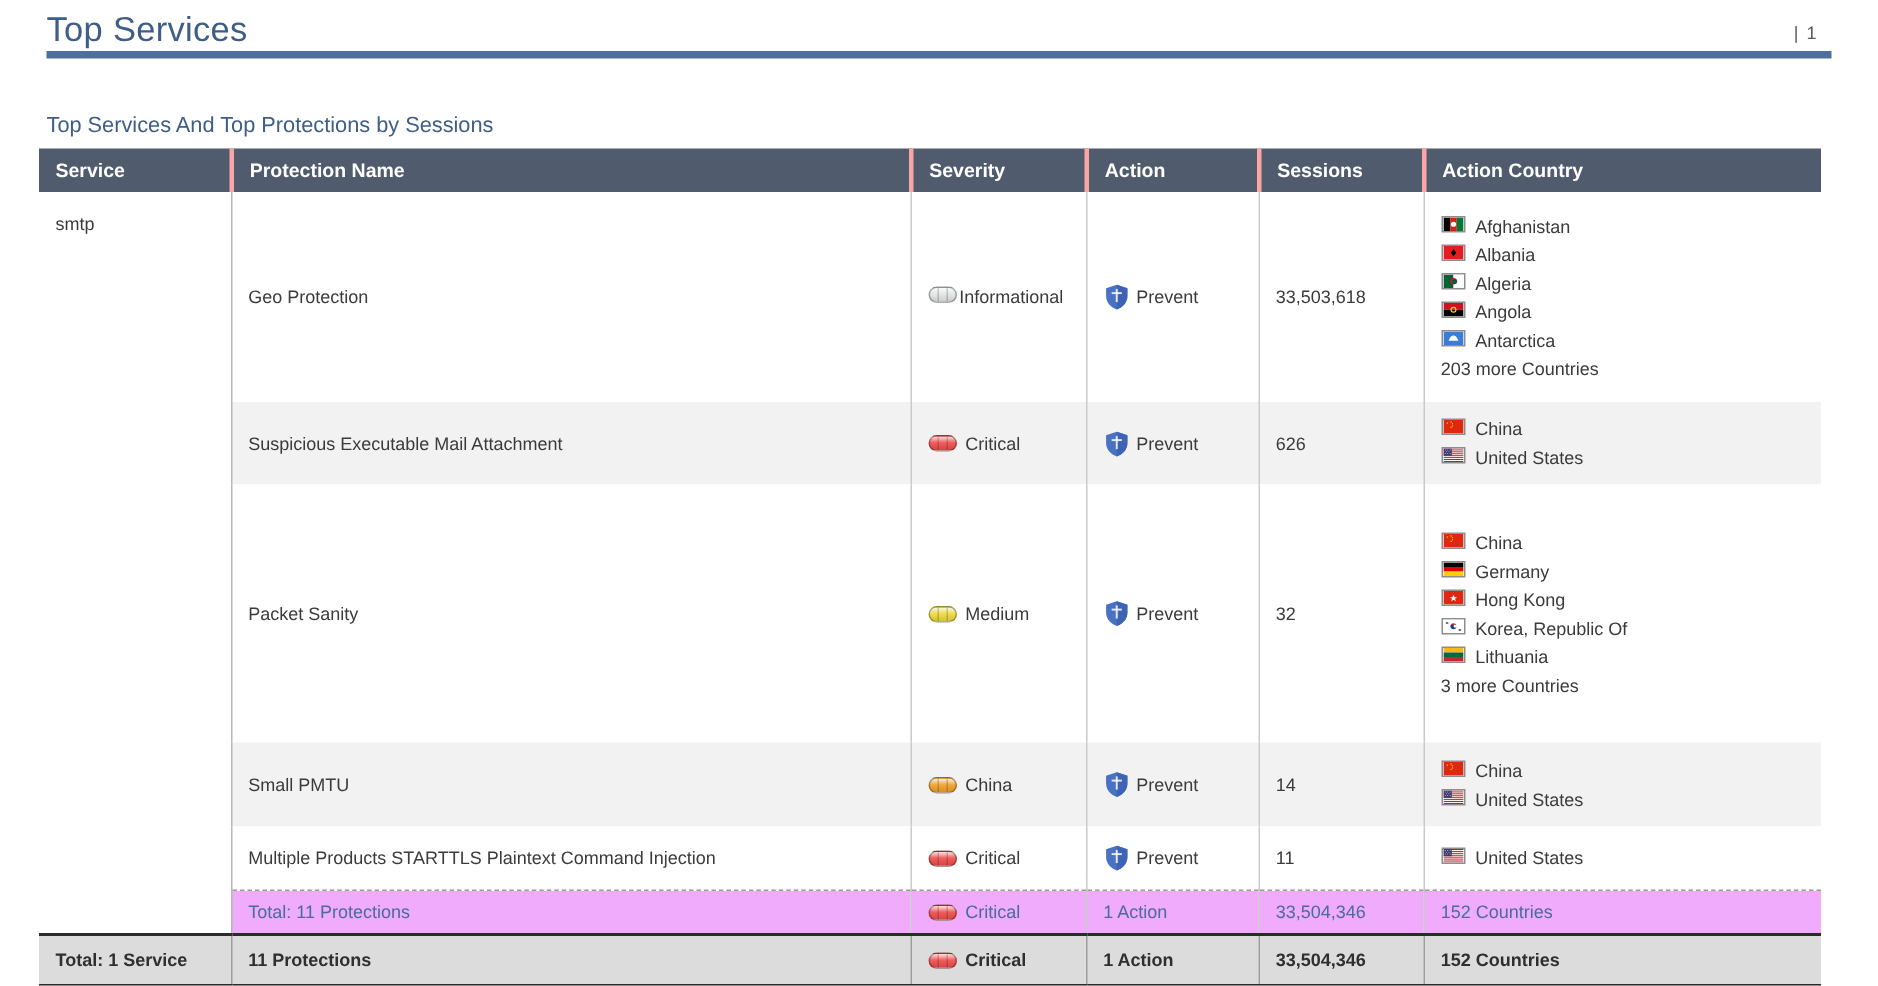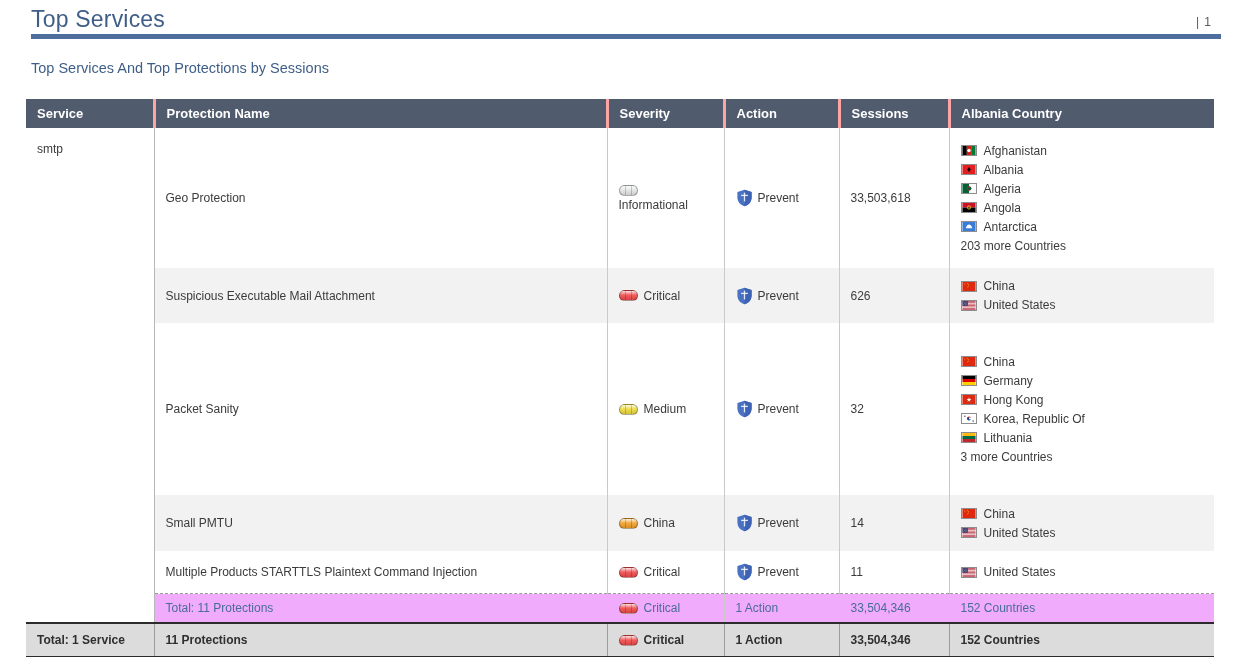--- a/index.html
+++ b/index.html
@@ -24,21 +24,21 @@
     position:absolute;right:40px;top:15px;
     font-size:12px;color:#5a5a5a;letter-spacing:1px;
   }
   .title-rule{
     position:absolute;left:31px;top:34px;width:1190px;height:5px;
     background:#4e6f9e;
   }
 
   
   .subtitle{
-    position:absolute;left:31px;top:60px;
+    position:absolute;left:31px;top:76px;
     font-size:14.5px;color:#3f5e87;
   }
 
   
   .tbl-wrap{
     position:absolute;left:26px;top:99px;width:1188px;
   }
   table.report{
     border-collapse:collapse;width:1188px;table-layout:fixed;
     font-size:13px;
@@ -87,21 +87,21 @@
     background:#dcdcdc;color:#2f2f2f;font-weight:bold;
     border-top:2px solid #2b2b2b;
     border-bottom:3px solid #2b2b2b;
     padding-top:9px;padding-bottom:9px;
     border-right:1px solid #9d9d9d;
   }
   tr.grand > td.last{border-right:none;}
 
   
   .sev{display:flex;align-items:center;gap:6px;}
-  .sev.col{flex-direction:column;align-items:flex-start;gap:2px;}
+  .sev.col{flex-direction:row;align-items:flex-start;gap:2px;}
   .pill{
     display:inline-block;width:19px;height:11px;border-radius:6px;
     border:1px solid rgba(0,0,0,.30);
     box-sizing:border-box;flex:none;
     background-image:linear-gradient(to bottom,rgba(255,255,255,.85) 0%,rgba(255,255,255,.10) 45%,rgba(0,0,0,.10) 100%);
     position:relative;
   }
   .pill::after{
     content:"";position:absolute;left:5px;right:5px;top:0;bottom:0;
     border-left:1px solid rgba(0,0,0,.18);
@@ -111,21 +111,21 @@
   .pill.critical{background-color:#ef4b4b;}
   .pill.medium{background-color:#ecd93c;}
   .pill.high{background-color:#f0a029;}
 
   
   .act{display:flex;align-items:center;gap:5px;}
   .shield{width:17px;height:18px;flex:none;display:block;}
 
   
   .country-list{display:flex;flex-direction:column;gap:5px;padding:3px 0;}
-  .country{display:flex;align-items:center;gap:7px;line-height:14px;}
+  .country{display:flex;align-items:flex-start;gap:7px;line-height:14px;}
   .flag{
     width:16px;height:11px;flex:none;display:block;
     border:1px solid #8d8d8d;box-sizing:border-box;
   }
   .more-countries{padding-left:0px;color:#3b3b3b;}
   td.country-cell{vertical-align:middle;padding-top:8px;padding-bottom:8px;}
   td.tall{vertical-align:middle;}
 </style>
 </head>
 <body>
@@ -150,21 +150,21 @@
           <col class="col-sess">
           <col class="col-country">
       </colgroup>
       <thead>
         <tr>
           <th>Service</th>
           <th>Protection Name</th>
           <th>Severity</th>
           <th>Action</th>
           <th>Sessions</th>
-          <th>Albania Country</th>
+          <th>Action Country</th>
         </tr>
       </thead>
       <tbody>
 
         <tr class="plain">
           <td class="service-cell" rowspan="6">
             <span>smtp</span>
           </td>
           <td class="tall" style="height:128px;">Geo Protection</td>
           <td>

